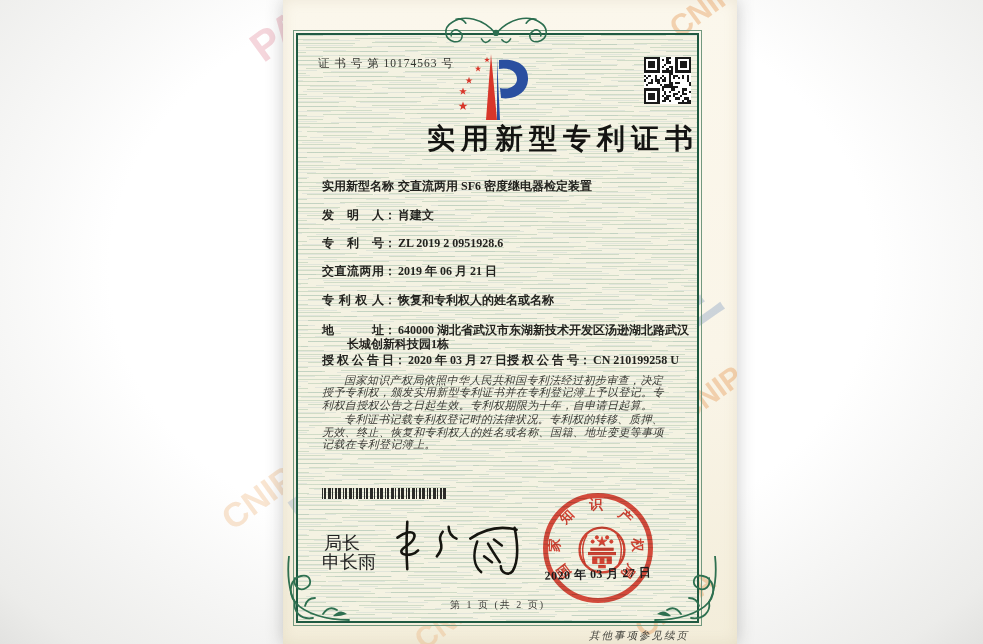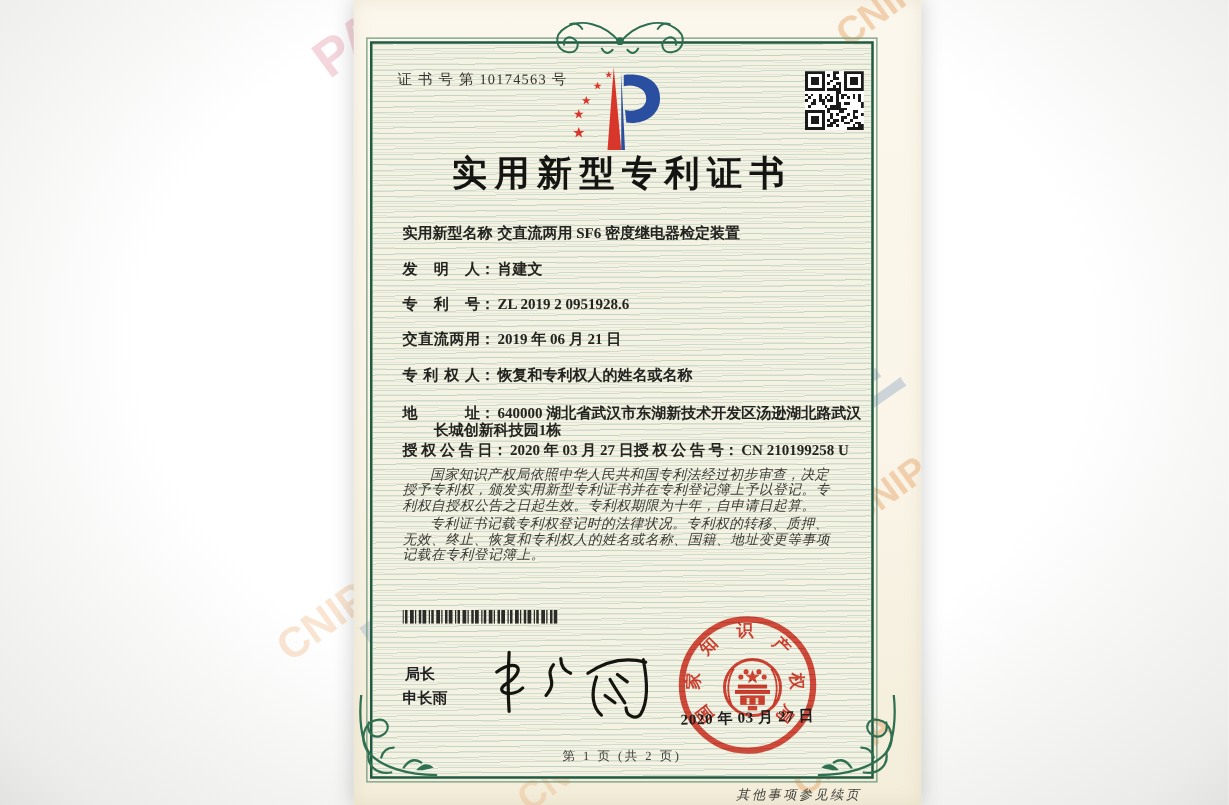--- a/index.html
+++ b/index.html
@@ -27,27 +27,27 @@
       repeating-linear-gradient(179.3deg, rgba(124,168,135,.30) 0 .8px, transparent .8px 4.2px),
       repeating-linear-gradient(180.8deg, rgba(110,150,175,.14) 0 .8px, transparent .8px 5.1px);
   }
   
   .wm{position:absolute;white-space:nowrap;pointer-events:none;}
   .wm-cnipa{font-family:"Liberation Sans","DejaVu Sans",sans-serif;font-weight:bold;color:rgba(231,152,84,.40);transform-origin:0 50%;}
   .wm-blue-char{font-weight:bold;color:rgba(148,170,200,.45);transform-origin:50% 50%;font-family:"Liberation Serif","DejaVu Serif",serif;}
   .wm-tri{background:rgba(242,166,77,.42);clip-path:polygon(0 0,100% 30%,52% 100%);}
   
   .cert-no{font-size:11.5px;color:#33342f;letter-spacing:1px;}
-  .title{font-size:28px;font-weight:bold;color:#141412;letter-spacing:6px;text-align:center;}
+  .title{font-size:28px;font-weight:bold;color:#141412;letter-spacing:6px;text-align:right;}
   .row{font-size:12px;color:#23231f;font-weight:600;white-space:nowrap;}
   .row .lbl{display:inline-block;width:62px;text-align:justify;text-align-last:justify;}
   .row .colon{margin-right:2px;}
   .paras{font-size:11px;line-height:12.4px;color:#3a3a35;font-style:italic;font-weight:400;letter-spacing:.4px;width:342px;}
   .paras p{margin:0 0 2px 0;text-indent:22px;}
-  .signer{font-size:12px;font-weight:700;color:#222;}
+  .signer{font-size:18px;font-weight:400;color:#222;}
   .footer-page{font-size:10px;color:#3c3c38;text-align:center;letter-spacing:2px;}
   .cont-note{font-size:10.5px;color:#44443e;text-align:center;font-style:italic;letter-spacing:2px;}
   
   #seal{width:110px;height:110px;border-radius:50%;box-sizing:border-box;
     border:5px solid rgba(216,54,40,.88);mix-blend-mode:multiply;}
   #seal .seal-char{position:absolute;font-size:13.5px;font-weight:bold;color:rgba(216,54,40,.92);width:14px;height:14px;text-align:center;line-height:14px;}
   #seal-date{font-size:12px;font-weight:bold;color:#1c1c1c;text-align:center;letter-spacing:.5px;transform:rotate(-2deg);z-index:6;}
   
   #barcode svg, #qr svg{display:block;}
   .z2{z-index:2;}

